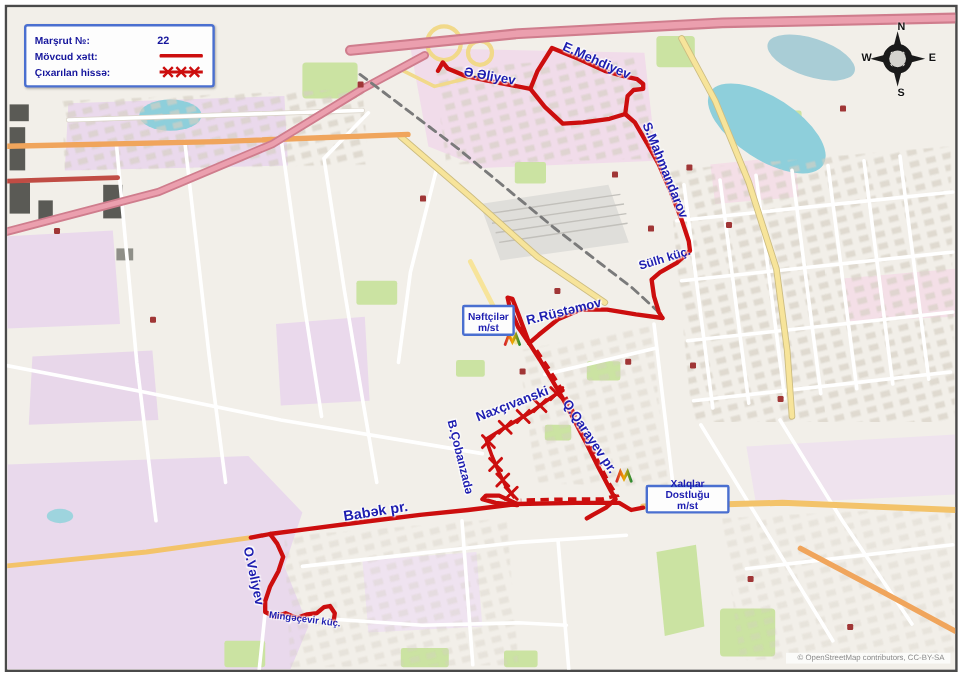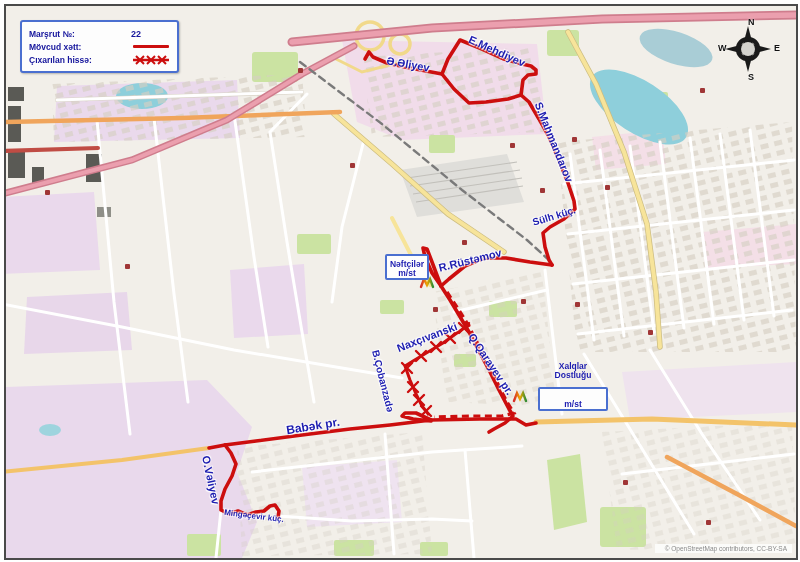--- a/index.html
+++ b/index.html
@@ -233,21 +233,21 @@
   <div class="lbl" style="left:377px;top:375px;font-size:10px;transform:translate(-50%,-50%) rotate(76deg);">B.Çobanzadə</div>
   <div class="lbl" style="left:485px;top:358px;font-size:11px;transform:translate(-50%,-50%) rotate(56deg);">Q.Qarayev pr.</div>
   <div class="lbl" style="left:307px;top:420px;font-size:12px;transform:translate(-50%,-50%) rotate(-9deg);">Babək pr.</div>
   <div class="lbl" style="left:205px;top:474px;font-size:11px;transform:translate(-50%,-50%) rotate(78deg);">O.Vəliyev</div>
   <div class="lbl" style="left:248px;top:510px;font-size:8px;transform:translate(-50%,-50%) rotate(7deg);">Mingəçevir küç.</div>
 
   <div class="stbox" style="left:379px;top:248px;width:40px;height:22px;font-size:8.5px;">
     <span>Nəftçilər</span>
     <span>m/st</span>
   </div>
-  <div class="stbox" style="left:532px;top:381px;width:66px;height:20px;font-size:8.5px;gap:20px;">
+  <div class="stbox" style="left:532px;top:398px;width:66px;height:20px;font-size:8.5px;">
     <span>Xalqlar Dostluğu</span>
     <span>m/st</span>
   </div>
 
   <span class="compass-letter" style="left:742px;top:11px;">N</span>
   <span class="compass-letter" style="left:742px;top:66px;">S</span>
   <span class="compass-letter" style="left:712px;top:37px;">W</span>
   <span class="compass-letter" style="left:768px;top:37px;">E</span>
 
   <div id="legend">

